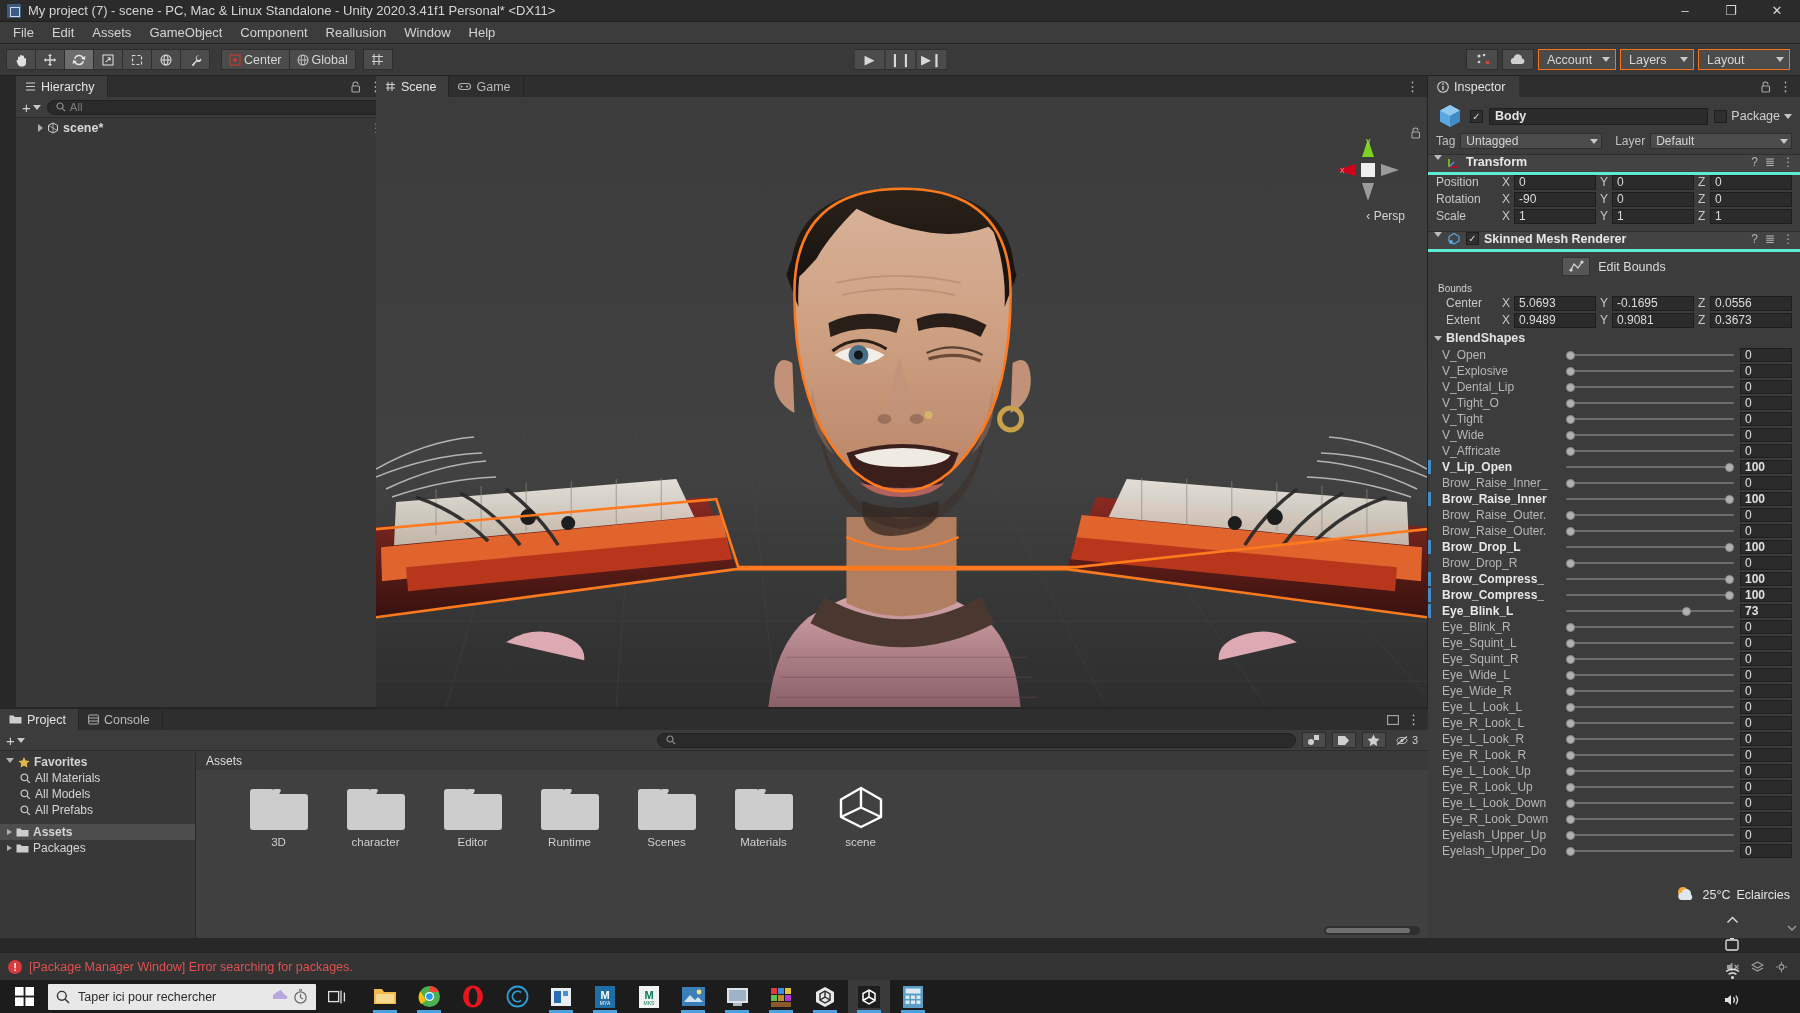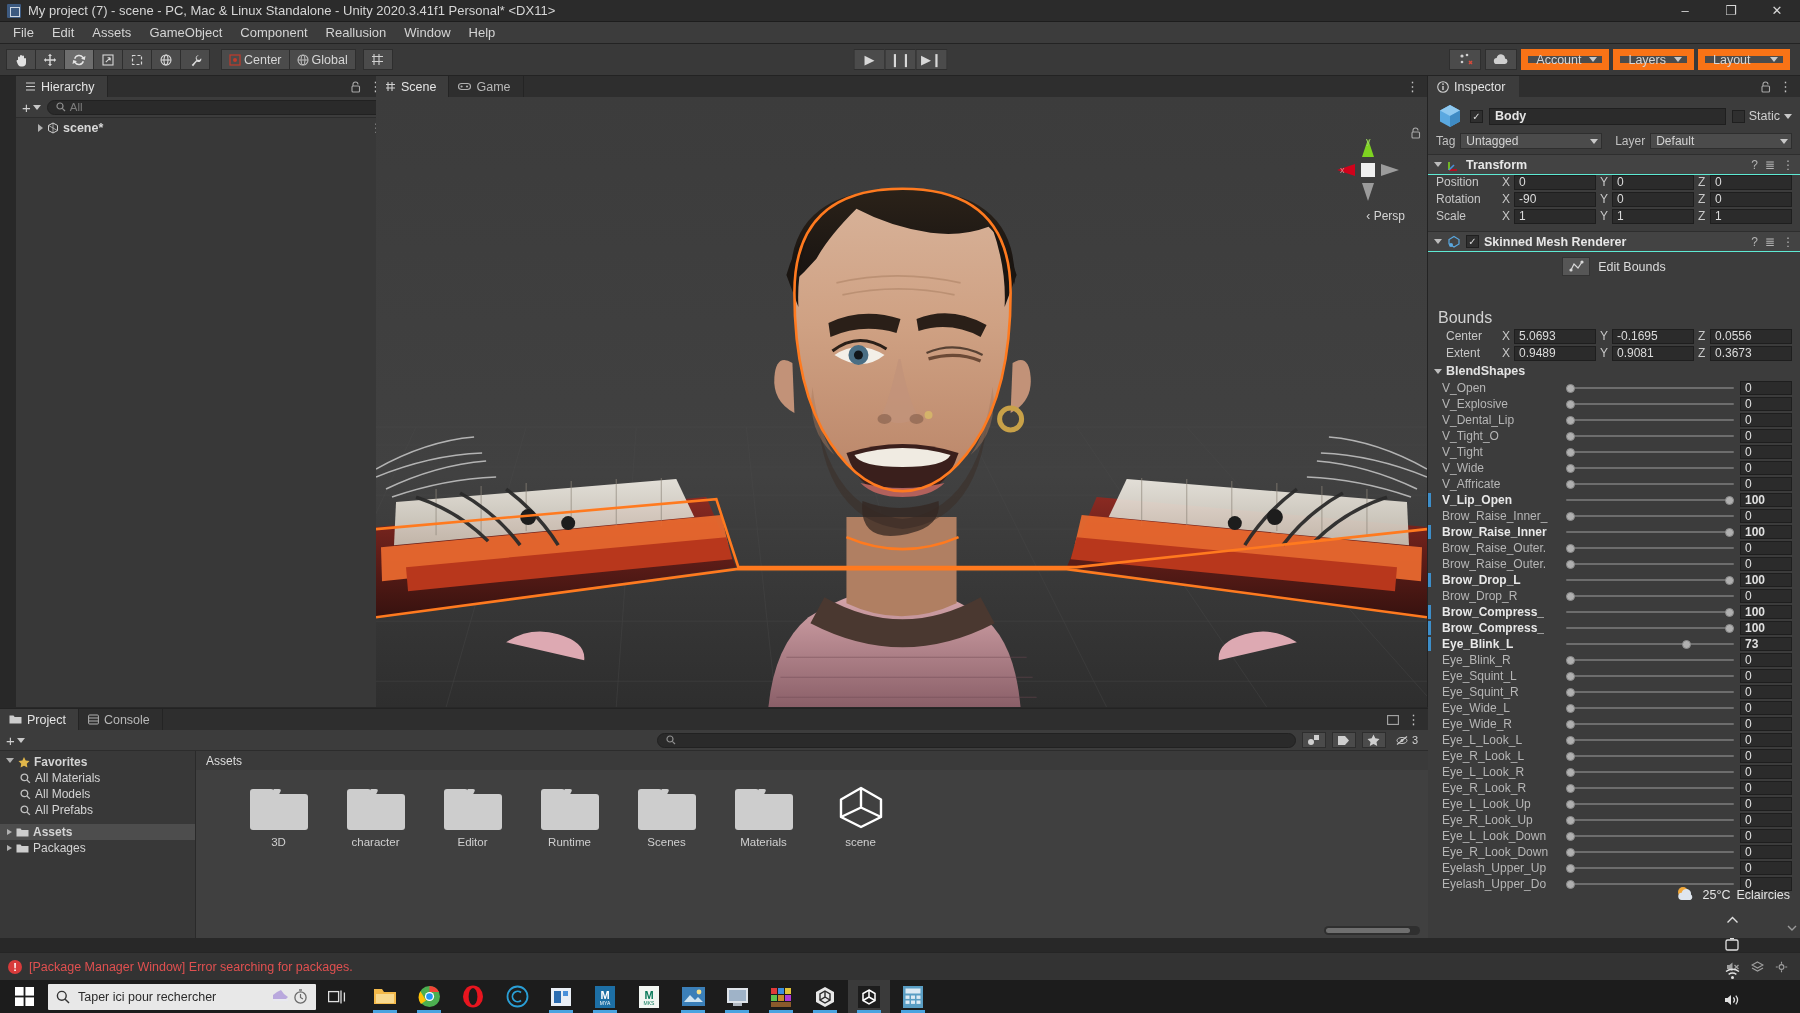--- a/index.html
+++ b/index.html
@@ -66,21 +66,21 @@
     width: 32px; height: 21px; display: flex; align-items: center; justify-content: center;
     background: #4b4b4b; border: 1px solid #2e2e2e; margin-right: -1px; color: #d8d8d8;
   }
   .right-grp { margin-left: auto; display: flex; align-items: center; margin-right: 6px; gap: 0; }
   .rbtn {
     width: 32px; height: 21px; display: flex; align-items: center; justify-content: center;
     background: #4b4b4b; border: 1px solid #2e2e2e; margin-right: 4px;
   }
   .dropsel {
     height: 21px; display: flex; align-items: center; justify-content: space-between;
-    background: #4b4b4b; border: 7px solid #f97316; padding: 0 5px 0 8px;
+    background: #4b4b4b; border: 1px solid #f97316; padding: 0 5px 0 8px;
     font-size: 12.5px; color: #d6d6d6; margin-right: 4px; gap: 8px; text-align: center;
   }
   .caret { width: 0; height: 0; border-left: 4px solid transparent; border-right: 4px solid transparent;
            border-top: 5px solid #c8c8c8; }
 
   
   .workspace { position: absolute; top: 76px; left: 0; right: 0; bottom: 75px; }
 
   
   .hierarchy {
@@ -161,39 +161,39 @@
   }
   .static-box { display: flex; align-items: center; gap: 4px; font-size: 12.5px; color: #cfcfcf; }
   .taglayer { display: flex; align-items: center; gap: 5px; padding: 0 8px 5px 8px; font-size: 12px; }
   .lbl { color: #c2c2c2; }
   .minidrop {
     height: 16px; background: #4b4b4b; border: 1px solid #2e2e2e; display: flex;
     align-items: center; justify-content: space-between; padding: 0 3px 0 5px;
     font-size: 12px; color: #d4d4d4; gap: 6px;
   }
   .comp-header {
-    height: 21px; background: #434343; display: flex; align-items: center; gap: 5px;
-    padding: 0 6px; border-top: 1px solid #2e2e2e; border-bottom: 1px solid #5eead4;
+    height: 21px; background: #434343; display: flex; align-items: flex-start; gap: 5px;
+    padding: 0 6px; border-top: 1px solid #2e2e2e; border-bottom: 3px solid #5eead4;
   }
   .tri { width: 0; height: 0; border-left: 4.5px solid transparent; border-right: 4.5px solid transparent;
          border-top: 5.5px solid #bdbdbd; }
   .comp-title { font-size: 12.5px; font-weight: bold; color: #e6e6e6; }
   .comp-right { margin-left: auto; display: flex; align-items: center; gap: 7px; color: #b4b4b4; font-size: 12px; }
   .prop-row { display: flex; align-items: center; height: 16px; padding: 0 8px 4px 8px; margin-top: 1px; gap: 4px; }
   .prop-label { width: 62px; font-size: 12px; color: #c8c8c8; flex: none; }
   .vfield { display: flex; align-items: center; gap: 3px; flex: 1; }
   .vaxis { font-size: 12px; color: #c8c8c8; width: 9px; }
   .vbox {
     flex: 1; height: 15px; background: #2b2b2b; border: 1px solid #1e1e1e;
     padding: 0 4px; font-size: 12px; color: #dcdcdc; display: flex; align-items: center;
     overflow: hidden; white-space: nowrap;
   }
   .edit-bounds-row { display: flex; align-items: center; justify-content: center; gap: 8px; padding: 5px 0 4px 0; }
   .eb-icon { width: 28px; height: 19px; background: #565656; border: 1px solid #333; display:flex; align-items:center; justify-content:center; }
-  .section-label { font-size: 16px; color: #d2d2d2; padding: 3px 0 2px 10px; margin-top: 26px; }
+  .section-label { font-size: 10px; color: #d2d2d2; padding: 3px 0 2px 10px; }
   .bs-header { display: flex; align-items: center; gap: 4px; padding: 1px 0 2px 6px; }
   .bs-title { font-size: 12.5px; font-weight: bold; color: #e2e2e2; }
   .bs-row { display: flex; align-items: center; height: 16px; padding-left: 14px; padding-right: 8px; gap: 6px; position: relative; }
   .bs-mark { position: absolute; left: 0; top: 1px; width: 3px; height: 14px; background: #3d8ec9; }
   .bs-name { width: 118px; font-size: 12px; color: #b6b6b6; white-space: nowrap; overflow: hidden; }
   .bs-name.b { color: #e8e8e8; font-weight: bold; }
   .slider { flex: 1; height: 14px; position: relative; display: flex; align-items: center; }
   .slider .track { position: absolute; left: 0; right: 0; height: 2px; background: #6d6d6d; border-radius: 1px; }
   .slider .knob { position: absolute; width: 9px; height: 9px; border-radius: 50%; background: #b0b0b0;
                   border: 1px solid #8a8a8a; }
@@ -902,21 +902,21 @@
             <svg width="28" height="28" viewBox="0 0 28 28">
               <path d="M14 3 L24 8.5 V19.5 L14 25 L4 19.5 V8.5 Z" fill="#5aa8e0"></path>
               <path d="M14 3 L24 8.5 L14 14 L4 8.5 Z" fill="#8fc9f0"></path>
               <path d="M14 14 L24 8.5 V19.5 L14 25 Z" fill="#3f8bc4"></path>
             </svg>
           </div>
           <div class="chk">✓</div>
           <div class="namefield">Body</div>
           <div class="static-box">
             <span class="chk"></span>
-            <span>Static</span>
+            <span>Package</span>
             <span class="caret"></span>
           </div>
         </div>
 
         <div class="taglayer">
           <span class="lbl">Tag</span>
           <div class="minidrop" style="flex:1">
             <span>Untagged</span>
             <span class="caret"></span>
           </div>

